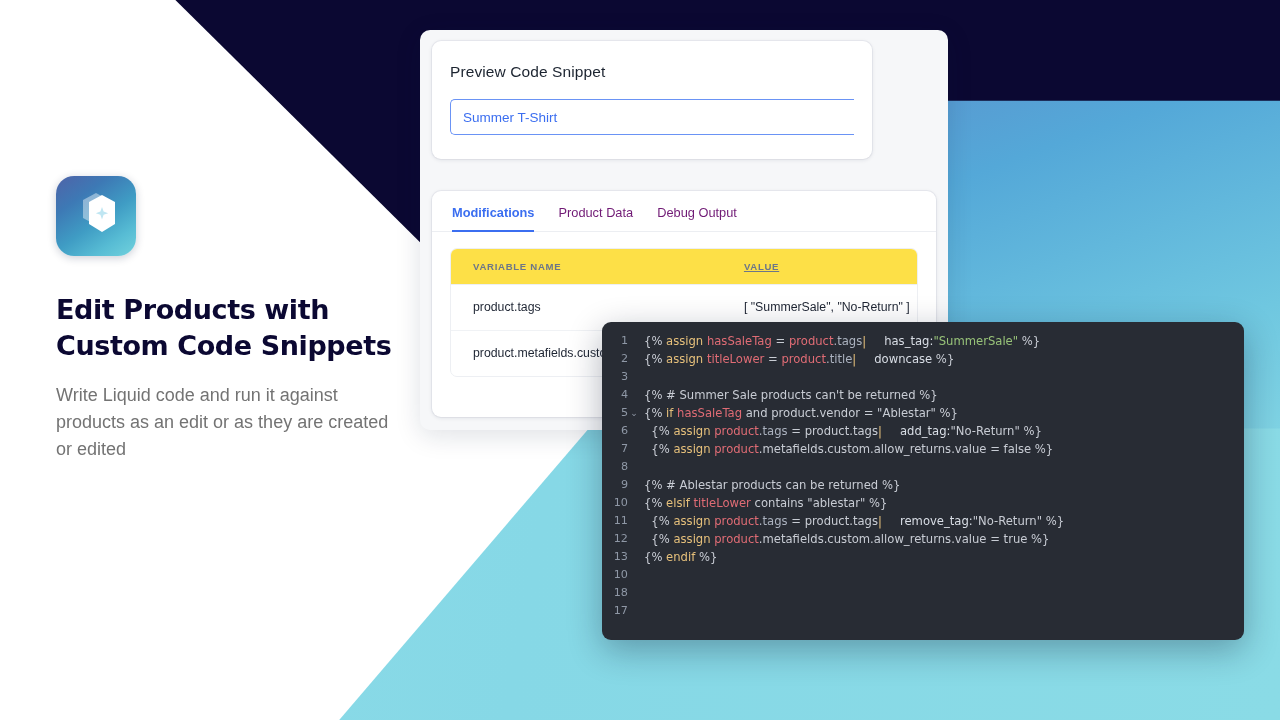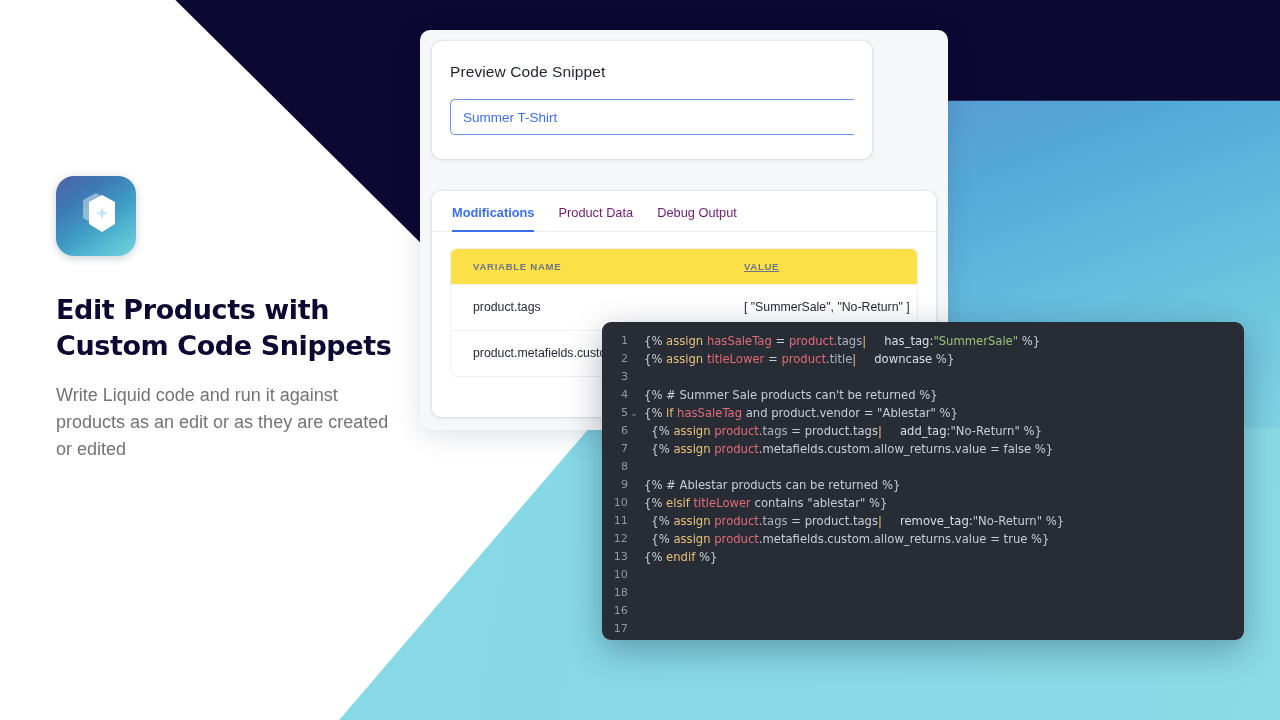--- a/index.html
+++ b/index.html
@@ -351,17 +351,16 @@
       <div class="code-line"><span class="ln">6</span><span class="fold"></span><span class="code-text"><span class="t-punc">  {% </span><span class="t-kw">assign </span><span class="t-var">product</span><span class="t-prop">.tags</span><span class="t-plain"> = product.tags</span><span class="t-kw">|</span><span class="t-filter">add_tag:</span><span class="t-plain">"No-Return" %}</span></span></div>
       <div class="code-line"><span class="ln">7</span><span class="fold"></span><span class="code-text"><span class="t-punc">  {% </span><span class="t-kw">assign </span><span class="t-var">product</span><span class="t-plain">.metafields.custom.allow_returns.value = false %}</span></span></div>
       <div class="code-line"><span class="ln">8</span><span class="fold"></span><span class="code-text"></span></div>
       <div class="code-line"><span class="ln">9</span><span class="fold"></span><span class="code-text"><span class="t-comment">{% # Ablestar products can be returned %}</span></span></div>
       <div class="code-line"><span class="ln">10</span><span class="fold"></span><span class="code-text"><span class="t-punc">{% </span><span class="t-kw">elsif </span><span class="t-var">titleLower</span><span class="t-plain"> contains "ablestar" %}</span></span></div>
       <div class="code-line"><span class="ln">11</span><span class="fold"></span><span class="code-text"><span class="t-punc">  {% </span><span class="t-kw">assign </span><span class="t-var">product</span><span class="t-prop">.tags</span><span class="t-plain"> = product.tags</span><span class="t-kw">|</span><span class="t-filter">remove_tag:</span><span class="t-plain">"No-Return" %}</span></span></div>
       <div class="code-line"><span class="ln">12</span><span class="fold"></span><span class="code-text"><span class="t-punc">  {% </span><span class="t-kw">assign </span><span class="t-var">product</span><span class="t-plain">.metafields.custom.allow_returns.value = true %}</span></span></div>
       <div class="code-line"><span class="ln">13</span><span class="fold"></span><span class="code-text"><span class="t-punc">{% </span><span class="t-kw">endif </span><span class="t-punc">%}</span></span></div>
       <div class="code-line"><span class="ln">10</span><span class="fold"></span><span class="code-text"></span></div>
       <div class="code-line"><span class="ln">18</span><span class="fold"></span><span class="code-text"></span></div>
-      <div class="code-line"><span class="ln">16</span><span class="fold"></span><span class="code-text"></span></div>
       <div class="code-line"><span class="ln">17</span><span class="fold"></span><span class="code-text"></span></div>
     </div>
 
 </div>
 
 </body></html>

